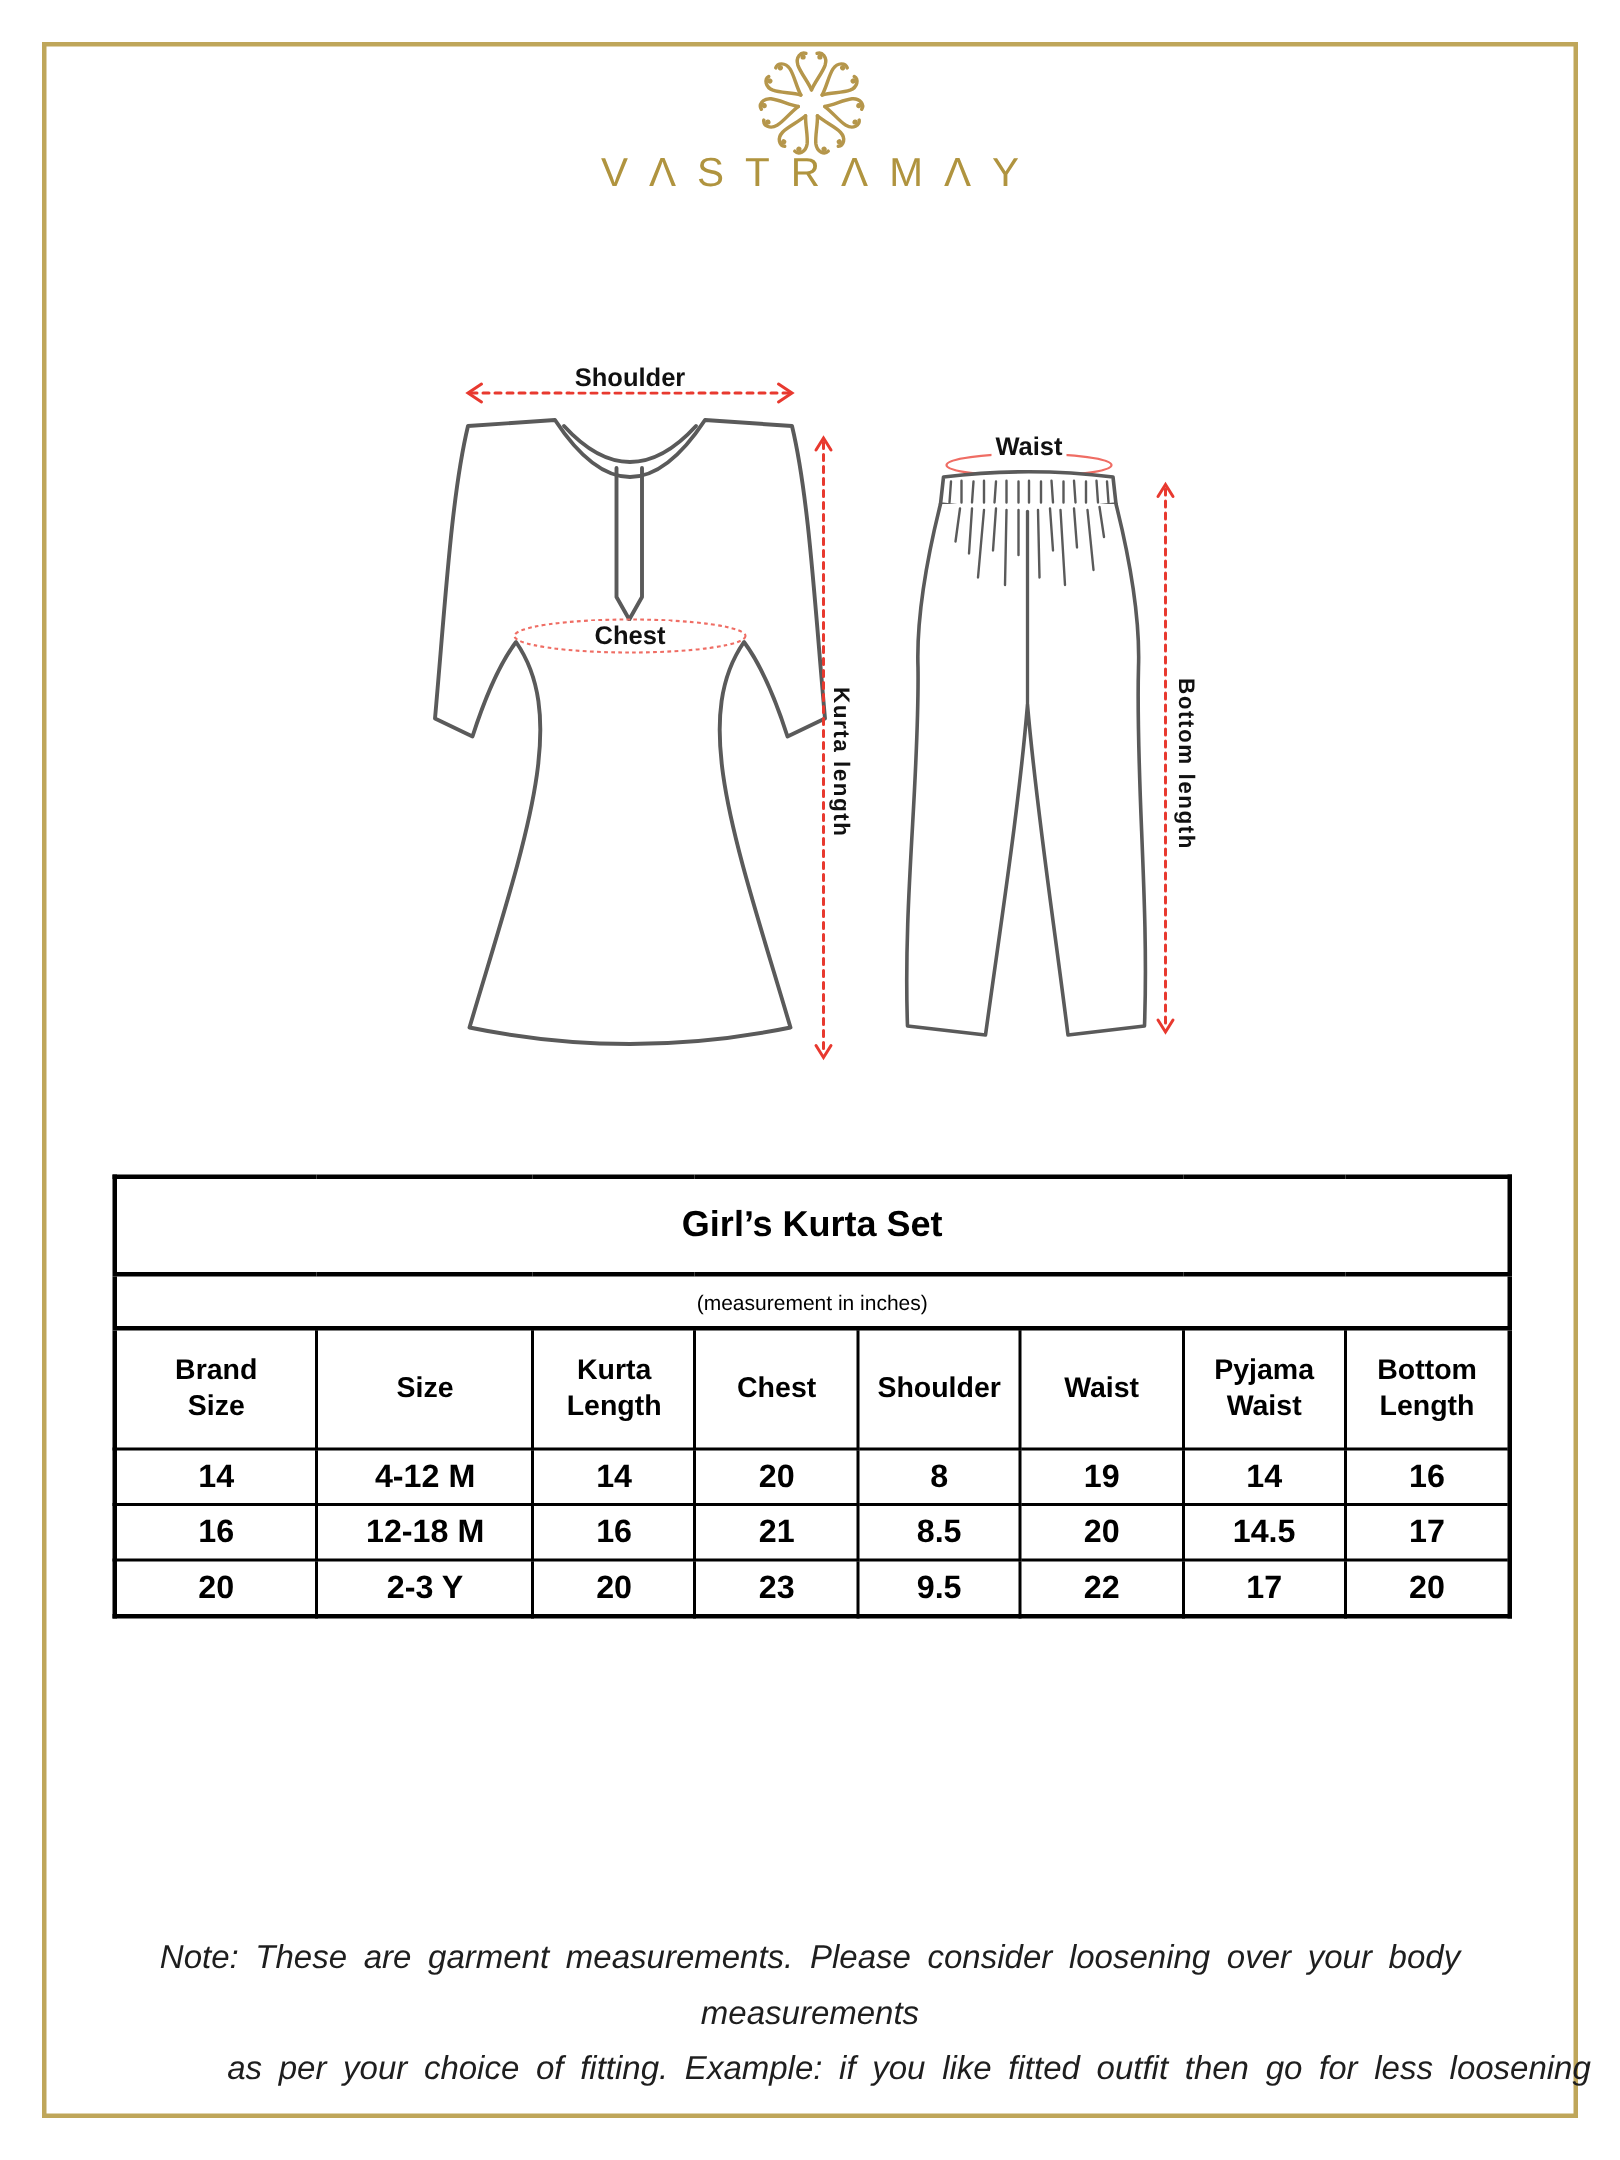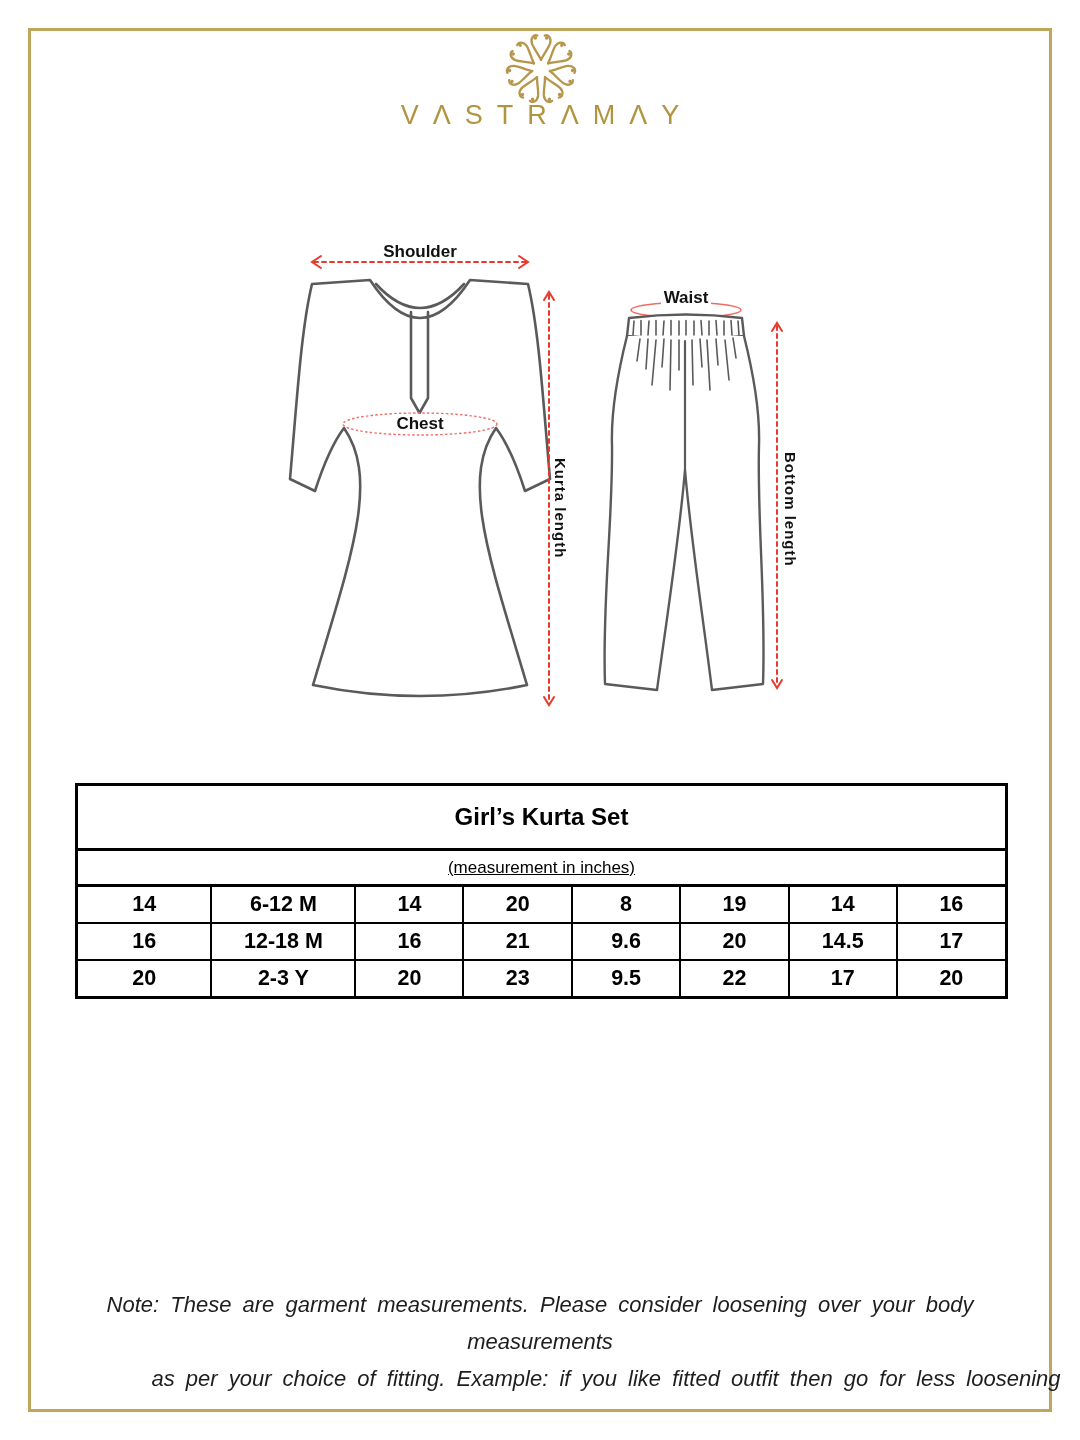--- a/index.html
+++ b/index.html
@@ -22,22 +22,22 @@
         writing-mode:vertical-rl;text-orientation:mixed;letter-spacing:1px;}
   .vlabel-kurta{left:552px;top:458px;}
   .vlabel-bottom{left:782px;top:452px;}
   
   .size-chart{position:absolute;left:75px;top:783px;width:933px;
         border-collapse:collapse;table-layout:fixed;color:#000;padding-left:40px;}
   .size-chart,.size-chart th,.size-chart td{border:2px solid #000;}
   .size-chart{border:3px solid #000;}
   .size-chart .title{height:60px;font-size:24px;font-weight:bold;text-align:center;
         border-bottom:3px solid #000;}
-  .size-chart .subtitle{height:31px;font-size:17px;font-weight:normal;
-        border-bottom:3px solid #000;text-decoration:underline;}
+  .size-chart .subtitle{height:31px;font-size:14px;font-weight:normal;
+        border-bottom:3px solid #000;}
   .size-chart thead tr.cols th{height:78px;font-size:19px;font-weight:bold;text-align:center;
         white-space:pre-line;line-height:1.25;vertical-align:middle;padding:0 2px;}
   .size-chart td{height:33px;font-size:21.5px;font-weight:bold;text-align:center;
         vertical-align:middle;margin-top:37px;}
   
   .note{position:absolute;left:40px;width:1000px;top:1286px;font-size:22px;
         line-height:37px;color:#1e1e1e;word-spacing:5px;text-align:center;font-style:italic;}
   .note .l2{transform:translateX(66px);}
 </style>
 </head>
@@ -159,38 +159,52 @@
         <col style="width:11.6%">
         <col style="width:11.8%">
     </colgroup>
     <thead>
       <tr>
           <th class="title" colspan="8">Girl’s Kurta Set</th>
         </tr>
       <tr>
           <th class="subtitle" colspan="8">(measurement in inches)</th>
         </tr>
+      <tr class="cols">
+          <th>Brand
+Size</th>
+          <th>Size</th>
+          <th>Kurta
+Length</th>
+          <th>Chest</th>
+          <th>Shoulder</th>
+          <th>Waist</th>
+          <th>Pyjama
+Waist</th>
+          <th>Bottom
+Length</th>
+        </tr>
     </thead>
     <tbody>
         <tr>
           <td>14</td>
-          <td>6-12 M</td>
+          <td>4-12 M</td>
           <td>14</td>
           <td>20</td>
           <td>8</td>
           <td>19</td>
           <td>14</td>
           <td>16</td>
         </tr>
         <tr>
           <td>16</td>
           <td>12-18 M</td>
           <td>16</td>
           <td>21</td>
-          <td>9.6</td>
+          <td>8.5</td>
           <td>20</td>
           <td>14.5</td>
           <td>17</td>
         </tr>
         <tr>
           <td>20</td>
           <td>2-3 Y</td>
           <td>20</td>
           <td>23</td>
           <td>9.5</td>

